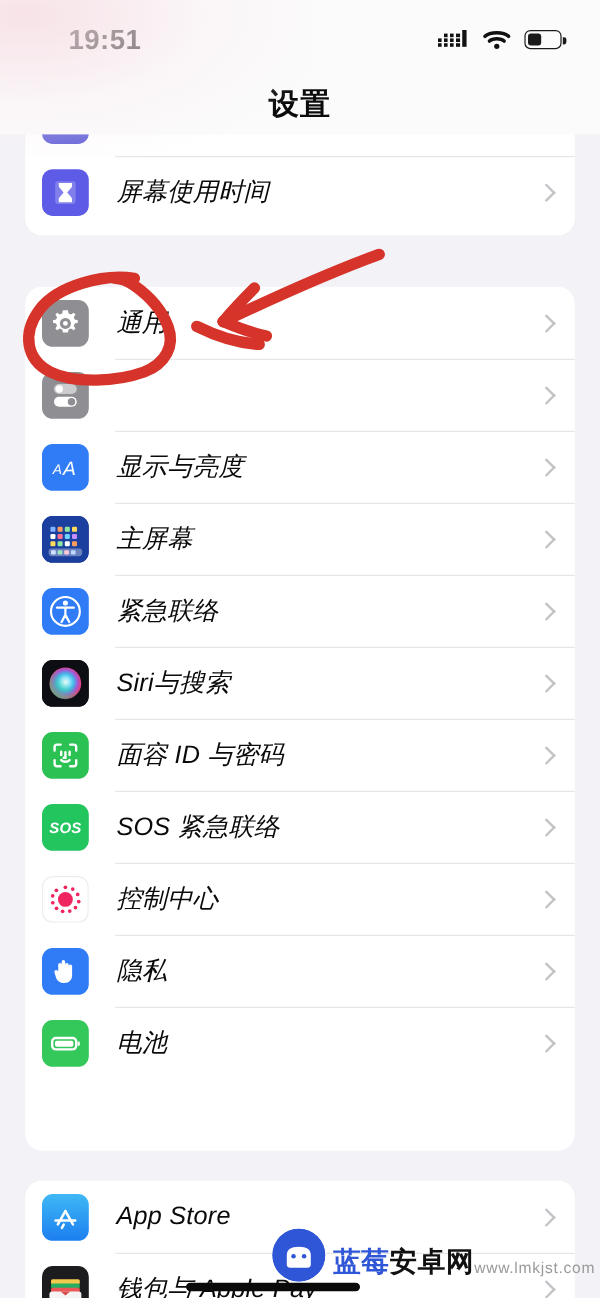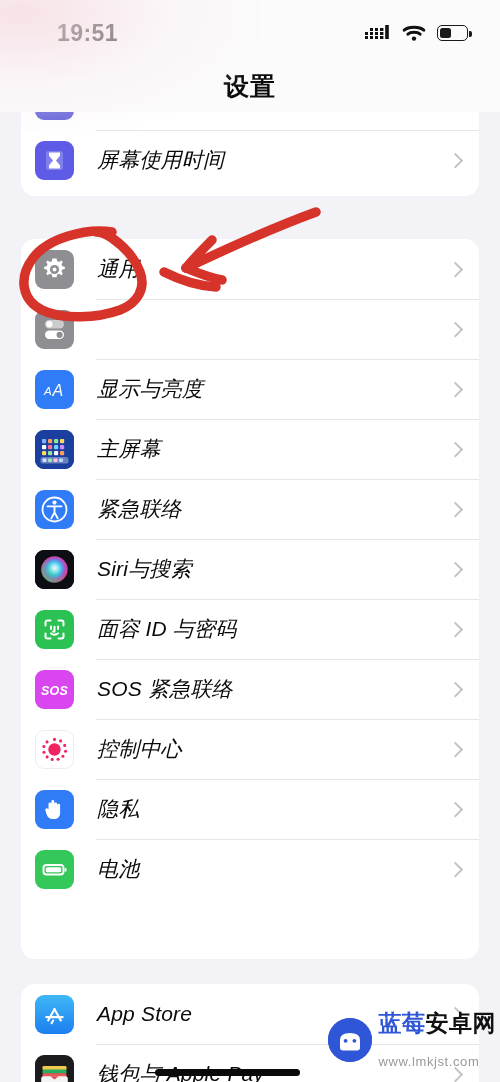--- a/index.html
+++ b/index.html
@@ -211,22 +211,23 @@
   }
   #wm-logo {
     width: 44px; height: 44px;
     border-radius: 50%;
     background: #2f56d6;
     position: relative;
     flex: 0 0 44px;
   }
   #wm-text {
     display: flex;
-    flex-direction: column;
+    flex-direction: row;
     line-height: 1;
+    align-items: flex-end;
   }
   #wm-title {
     font-size: 23px;
     font-weight: bold;
     letter-spacing: 0.5px;
     white-space: nowrap;
   }
   #wm-title .blue { color: #2f56d6; }
   #wm-title .dark { color: #111111; }
   #wm-url {
@@ -440,21 +441,21 @@
             </g>
           </svg>
         </div>
         <div class="row-label">面容 ID 与密码</div>
         <div class="chev-wrap">
           <span class="chevron"></span>
         </div>
       </div>
 
       <div class="row">
-        <div class="row-icon" style="background:#d946ef;align-items:flex-end;">
+        <div class="row-icon" style="background:#22c55e;align-items:flex-end;">
           <svg class="ic-svg" viewBox="0 0 39 39">
             <text x="19.5" y="24.5" text-anchor="middle" font-family="Liberation Sans, sans-serif" font-size="12.5" font-weight="bold" fill="#ffffff" letter-spacing="0.2">SOS</text>
           </svg>
         </div>
         <div class="row-label">SOS 紧急联络</div>
         <div class="chev-wrap">
           <span class="chevron"></span>
         </div>
       </div>
 

